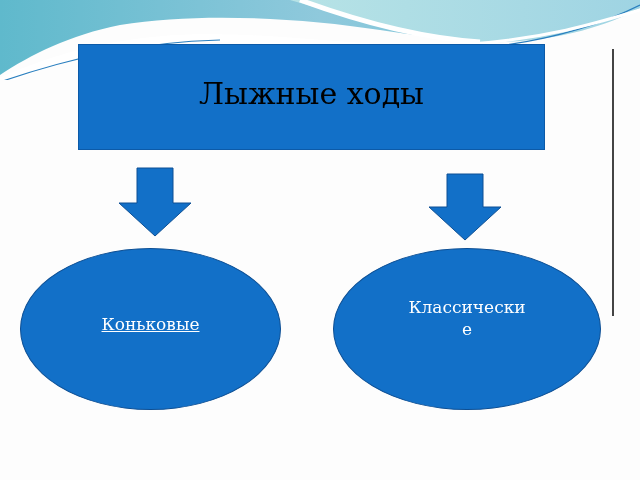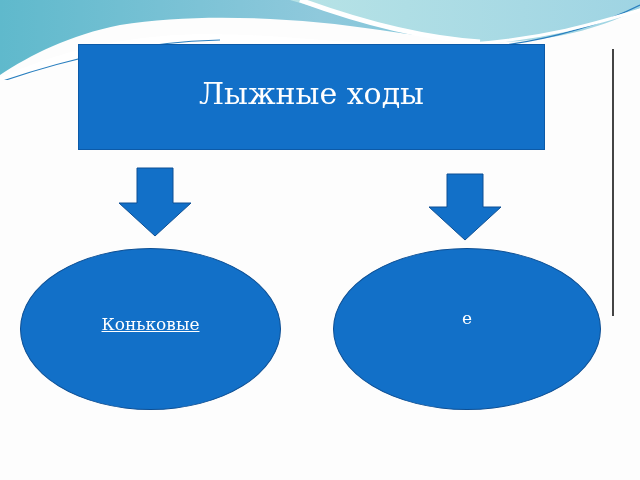--- a/index.html
+++ b/index.html
@@ -1,18 +1,18 @@
 <!DOCTYPE html>
 <html><head>
   <meta charset="utf-8">
   <style>
     html, body { margin:0; padding:0; }
     body { width:640px; height:480px; position:relative; overflow:hidden; background:#fdfdfd; font-family:"DejaVu Serif", serif; }
     .bg { position:absolute; left:0; top:0; }
-    .title-box { position:absolute; left:78px; top:44px; width:467px; height:106px; background:#1270c8; border:1px solid #0c5aa8; box-sizing:border-box; display:flex; align-items:center; justify-content:center; color:#ffffff; font-size:30px; padding-bottom:8px; }
+    .title-box { position:absolute; left:78px; top:44px; width:467px; height:106px; background:#1270c8; border:1px solid #0c5aa8; box-sizing:border-box; display:flex; align-items:center; justify-content:center; color:#000000; font-size:30px; padding-bottom:8px; }
     .arrow { position:absolute; }
     .ellipse { position:absolute; background:#1270c8; border:1px solid #0d4f94; border-radius:50%; box-sizing:border-box; display:flex; align-items:center; justify-content:center; text-align:center; color:#fff; font-size:17px; line-height:22px; }
     .vline { position:absolute; left:612px; top:49px; width:2px; height:267px; background:#444; }
   </style>
 </head>
 <body>
 
 <svg class="bg" width="640" height="80" viewBox="0 0 640 80">
   <defs>
     <linearGradient id="g1" x1="0" y1="0" x2="1" y2="0">
@@ -45,17 +45,18 @@
 <svg class="arrow" style="left:428px;top:173px" width="76" height="72" viewBox="0 0 76 72">
   <path d="M19,1 L55,1 L55,34 L73,34 L37,67 L1,34 L19,34 Z" fill="#1270c8" stroke="#0d4f94" stroke-width="1"></path>
 </svg>
 
 <div class="ellipse" style="left:20px;top:248px;width:261px;height:162px;">
   <span style="padding-bottom:10px;text-decoration:underline;">Коньковые</span>
 </div>
 
 <div class="ellipse" style="left:333px;top:248px;width:268px;height:162px;">
   <div style="padding-bottom:22px;">
+    <div>Классически</div>
     <div>е</div>
   </div>
 </div>
 
 <div class="vline"></div>
 
 </body></html>

